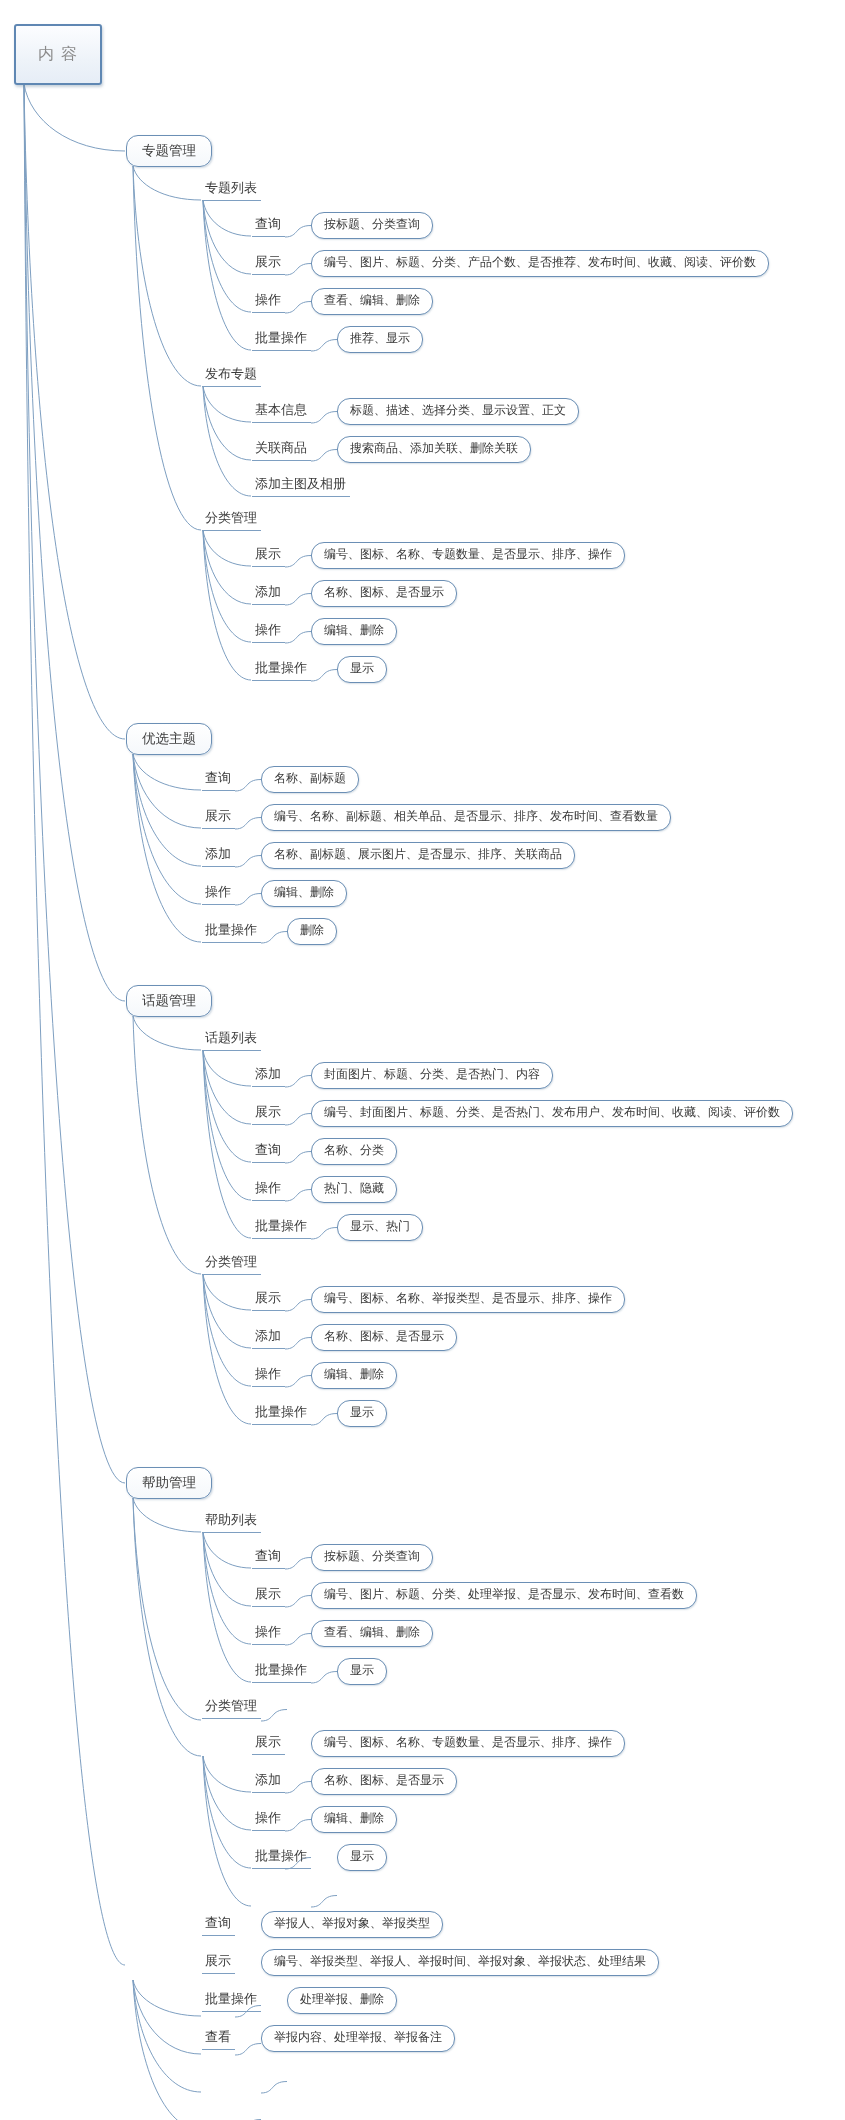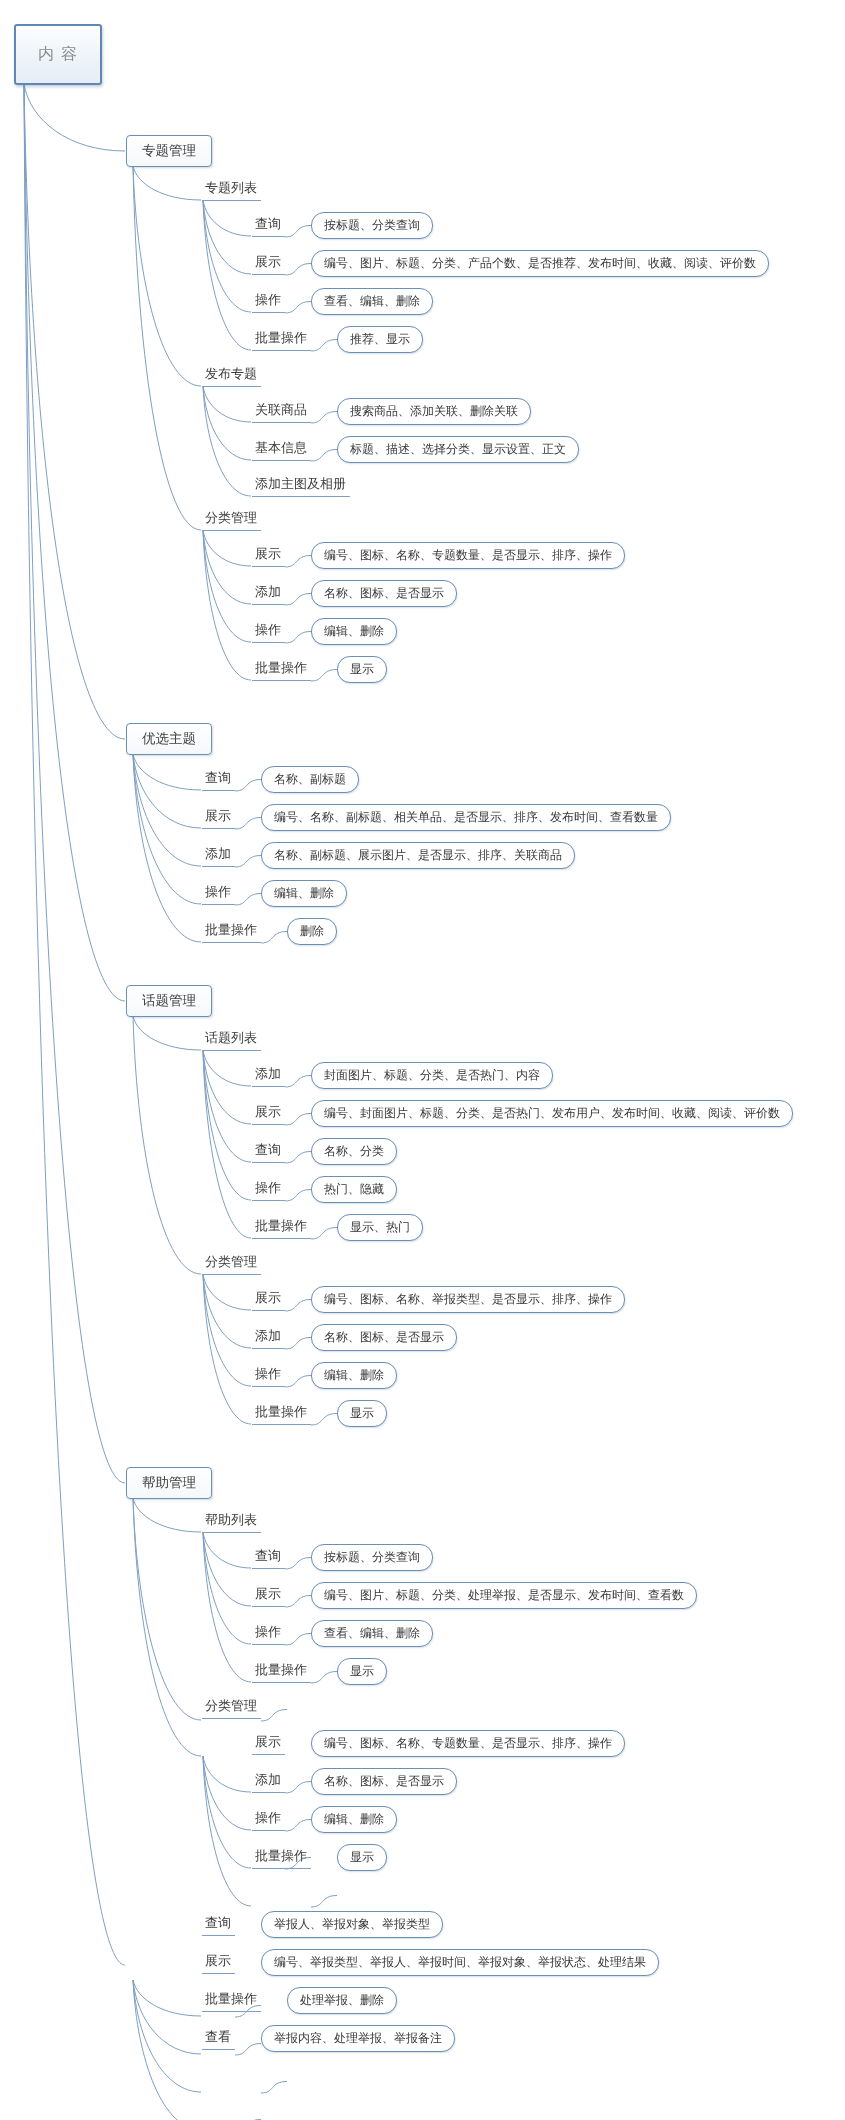--- a/index.html
+++ b/index.html
@@ -41,41 +41,42 @@
     border-radius: 3px;
     background: linear-gradient(180deg, #fcfdff 0%, #eef3f9 60%, #e6edf6 100%);
     box-shadow: 1px 2px 3px rgba(90, 120, 150, 0.35);
     margin-bottom: 10px;
   }
   .node.box {
     font-size: 13.5px;
     color: #3d3d3d;
     padding: 6px 15px;
     border: 1px solid var(--border-color, #6b8fb5);
-    border-radius: 4px;
+    border-radius: 12px;
     background: linear-gradient(180deg, #ffffff, #f5f8fb);
     box-shadow: 1px 1px 2px rgba(100, 130, 160, 0.3);
   }
   .node.text {
     font-size: 13px;
     color: #3c3c3c;
     padding: 1px 4px 3px 3px;
     border-bottom: 1px solid var(--line-color, #7e9fc1);
   }
   .pill {
     font-size: 12px;
     line-height: 1.25;
     color: #383838;
     white-space: nowrap;
     padding: 5px 12px;
     margin-left: 26px;
     border: 1px solid var(--border-color, #6b8fb5);
     border-radius: 13px;
     background: #ffffff;
     box-shadow: 0.5px 1px 1.5px rgba(100, 130, 160, 0.25);
+    font-family: Liberation Mono, monospace;
   }
 </style>
 </head>
 <body>
 
 <div id="canvas">
   <svg id="connector-svg" width="845" height="2184" viewBox="0 0 845 2184">
       <path d="M 285 237 C 299 237, 294 225.5, 311 225.5" fill="none" stroke="#7e9fc1" stroke-width="1"></path>
       <path d="M 203 200 C 205.88 219.8, 224.6 236, 251 236" fill="none" stroke="#7e9fc1" stroke-width="1"></path>
       <path d="M 285 275 C 299 275, 294 263.5, 311 263.5" fill="none" stroke="#7e9fc1" stroke-width="1"></path>
@@ -206,28 +207,28 @@
                   </div>
                 </div>
               </div>
               <div class="branch depth-2">
                 <div class="noderow">
                   <div class="node text">发布专题</div>
                 </div>
                 <div class="kids" style="margin-left: 50px;">
                   <div class="branch depth-3">
                     <div class="noderow">
+                      <div class="node text">基本信息</div>
+                      <div class="pill">标题、描述、选择分类、显示设置、正文</div>
+                    </div>
+                  </div>
+                  <div class="branch depth-3">
+                    <div class="noderow">
                       <div class="node text">关联商品</div>
                       <div class="pill">搜索商品、添加关联、删除关联</div>
-                    </div>
-                  </div>
-                  <div class="branch depth-3">
-                    <div class="noderow">
-                      <div class="node text">基本信息</div>
-                      <div class="pill">标题、描述、选择分类、显示设置、正文</div>
                     </div>
                   </div>
                   <div class="branch depth-3">
                     <div class="noderow">
                       <div class="node text">添加主图及相册</div>
                     </div>
                   </div>
                 </div>
               </div>
               <div class="branch depth-2">

